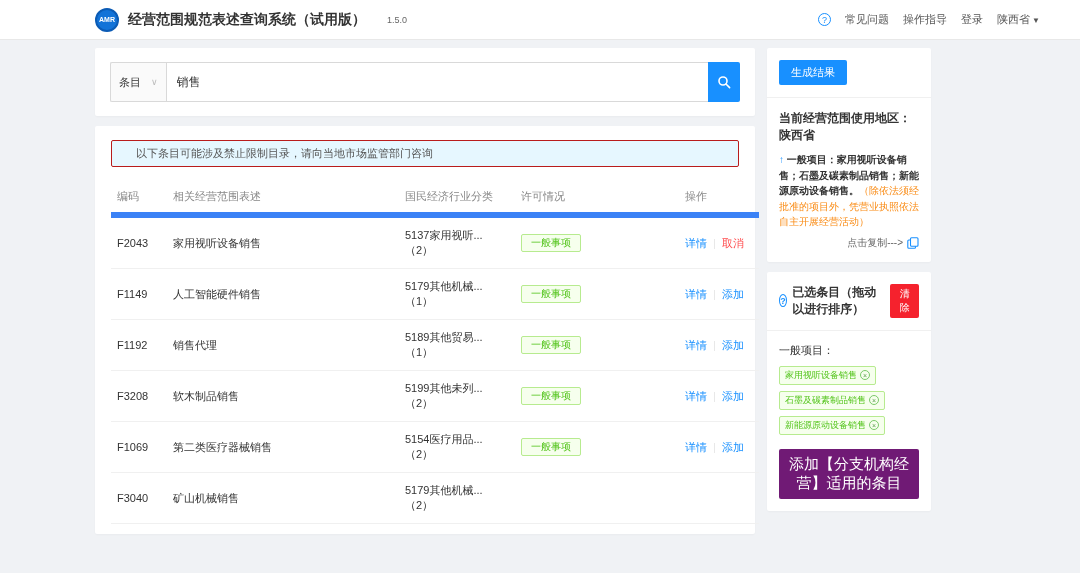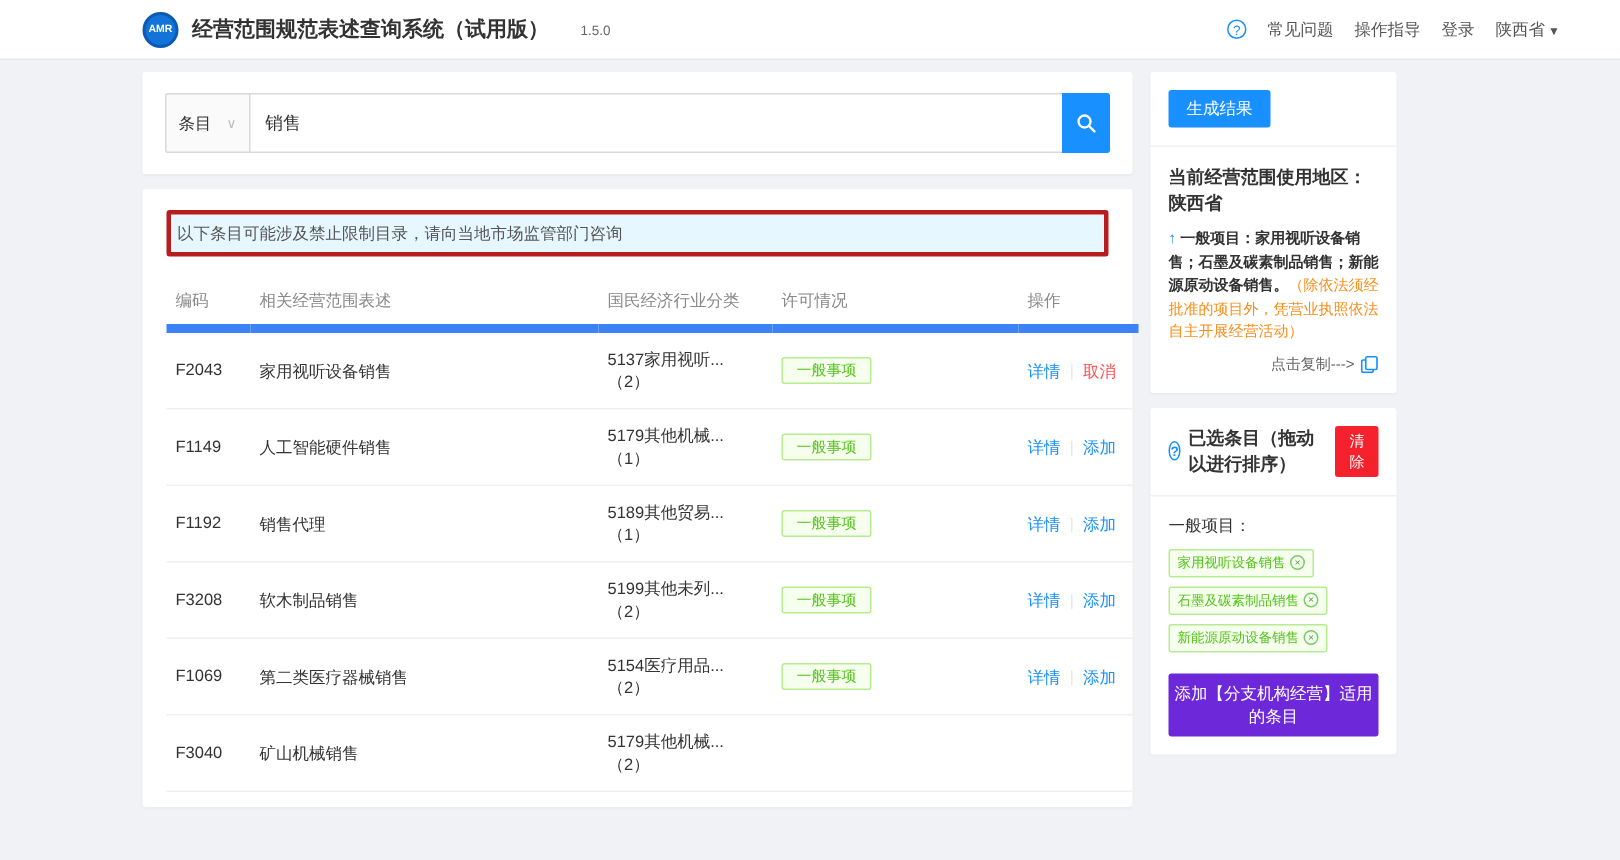--- a/index.html
+++ b/index.html
@@ -34,21 +34,21 @@
     border:1px solid #d9d9d9; border-right:none; border-radius:2px 0 0 2px; font-size:11px; color:#333;
     cursor:pointer; }
   .sel .c { color:#bbb; font-size:9px; }
   .search-input { flex:1; border:1px solid #d9d9d9; border-right:none; padding:0 10px; font-size:12px;
     color:#333; outline:none; font-family:inherit; }
   .search-btn { width:32px; background:#1890ff; border:none; border-radius:0 2px 2px 0; cursor:pointer;
     display:flex; align-items:center; justify-content:center; }
 
   
   .main-card { padding:14px 16px 10px; }
-  .alert { background:#e6f7ff; border:3px solid #b91c1c; border-radius:2px; padding:5px 4px;
+  .alert { background:#e6f7ff; border:1px solid #b91c1c; border-radius:2px; padding:5px 24px;
     font-size:11px; color:#555; margin-bottom:14px; }
 
   table { width:100%; border-collapse:collapse; table-layout:fixed; }
   th { text-align:left; font-size:11px; font-weight:normal; color:#888; padding:8px 6px;
     border-bottom:6px solid #3b82f6; }
   td { font-size:11px; color:#333; padding:10px 6px; border-bottom:1px solid #f0f0f0; }
   col.c-code{width:56px} col.c-desc{width:232px} col.c-ind{width:116px} col.c-lic{width:164px} col.c-act{width:80px}
   .lic-tag { display:inline-block; background:#f6ffed; border:1px solid #b7eb8f; color:#52c41a;
     font-size:10px; padding:1px 9px; border-radius:2px; }
   .lnk { cursor:pointer; font-size:11px; }
@@ -73,22 +73,22 @@
   .selected-card { padding:12px; }
   .sel-head { display:flex; align-items:center; gap:5px; font-size:12px; font-weight:bold; color:#333; }
   .btn-danger { background:#f5222d; color:#fff; border:none; border-radius:2px; cursor:pointer;
     font-size:10px; padding:3px 8px; margin-left:6px; font-family:inherit; }
   .group-label { font-size:11px; color:#333; margin-bottom:8px; }
   .tags { display:flex; flex-wrap:wrap; gap:6px 5px; margin-bottom:14px; }
   .tag { display:inline-flex; align-items:center; gap:3px; background:#f6ffed; border:1px solid #b7eb8f;
     color:#52c41a; font-size:9px; padding:2px 5px; border-radius:2px; cursor:pointer; }
   .tag-close { display:inline-flex; width:10px; height:10px; border:1px solid #7bc96a; border-radius:50%;
     align-items:center; justify-content:center; font-size:7px; color:#5a9e4c; cursor:pointer; }
-  .btn-add { width:100%; background:#6d28d9; color:#fff; border:none; border-radius:2px; cursor:pointer;
-    font-size:11px; padding:6px 4px; font-family:inherit; }
+  .btn-add { width:100%; background:#701a75; color:#fff; border:none; border-radius:2px; cursor:pointer;
+    font-size:15px; padding:6px 4px; font-family:inherit; }
 </style>
 </head>
 <body>
 
 <header class="app-header">
   <div class="h-left">
     <span class="logo">AMR</span>
     <span class="app-title">经营范围规范表述查询系统（试用版）</span>
     <span class="app-version">1.5.0</span>
   </div>

